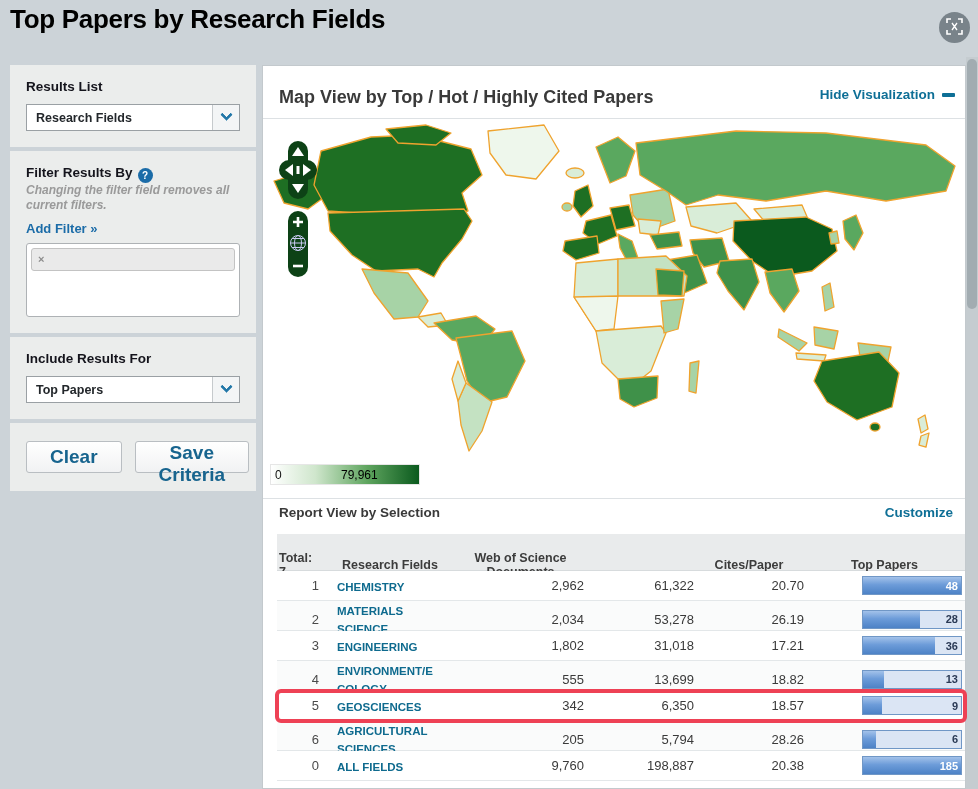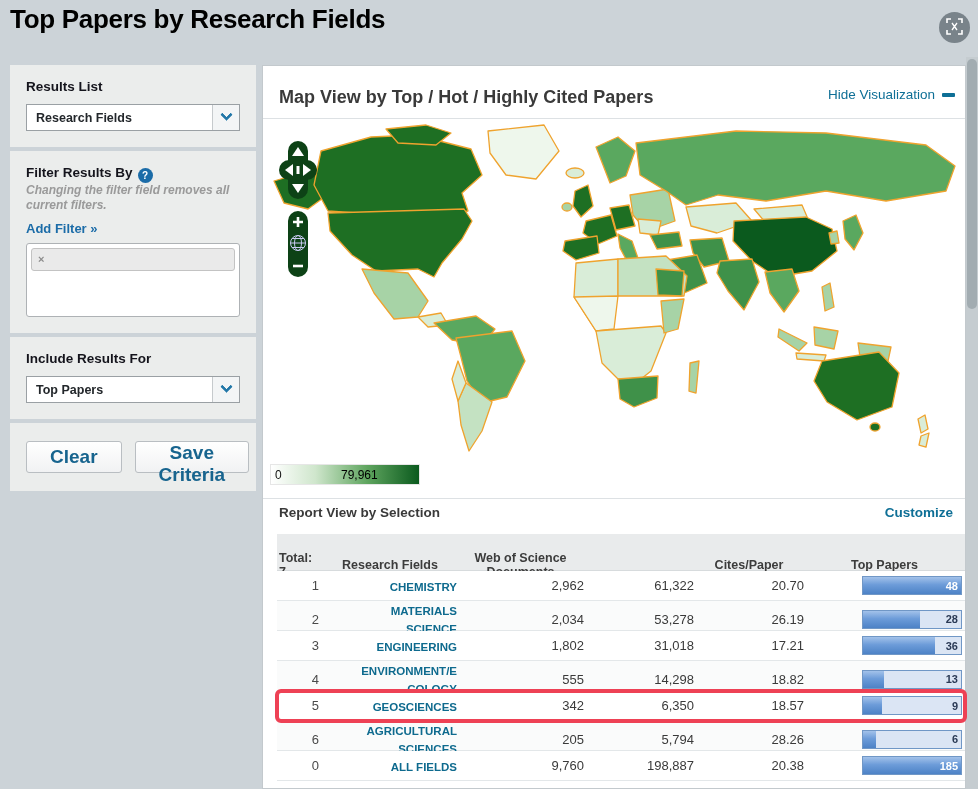--- a/index.html
+++ b/index.html
@@ -26,21 +26,21 @@
   .chip { background:#eaeaea; border:1px solid #c3c3c3; border-radius:3px; padding:3px 6px 4px 6px; display:flex; gap:5px; }
   .chip-x { color:#8c8c8c; font-size:11px; font-weight:bold; line-height:1.3; cursor:pointer; }
   .chip-label { font-size:11px; font-weight:bold; color:#1d2430; line-height:1.25; }
   .sb-buttons { display:flex; gap:13px; padding:4px 0 2px 0; }
   .btn { height:32px; background:linear-gradient(#ffffff,#f1f2f3); border:1px solid #b9bec2; border-radius:3px; color:#17648e; font-size:19px; font-weight:bold; padding:0 23px; font-family:"Liberation Sans", sans-serif; cursor:pointer; }
 
   
   .panel { position:absolute; left:262px; top:65px; width:704px; height:724px; background:#fff; border:1px solid #c3c9cd; }
   .map-header { position:absolute; left:0; top:0; width:100%; height:52px; }
   .map-title { position:absolute; left:16px; top:21px; font-size:18px; font-weight:bold; color:#3a3a3a; }
-  .hide-viz { position:absolute; right:10px; top:21px; font-size:13.5px; font-weight:normal; color:#0e6f96; text-decoration:none; display:flex; align-items:center; gap:7px; cursor:pointer; }
+  .hide-viz { position:absolute; right:10px; top:21px; font-size:13.5px; font-weight:bold; color:#0e6f96; text-decoration:none; display:flex; align-items:center; gap:7px; cursor:pointer; }
   .dash-ic { width:13px; height:4px; background:#0e6f96; border-radius:1px; }
   .hline { position:absolute; left:0; width:100%; height:1px; background:#dde1e4; }
 
   .map-wrap { position:absolute; left:3px; top:55px; width:696px; height:340px; }
   .map-controls { position:absolute; left:13px; top:20px; }
 
   .legend { position:absolute; left:7px; top:398px; width:150px; height:21px; background:linear-gradient(to right,#ffffff,#cfe6cc 30%,#5fa55f 65%,#0b5a1e); border:1px solid #e6e6e6; }
   .legend-min { position:absolute; left:4px; top:3px; font-size:12px; color:#111; }
   .legend-max { position:absolute; left:70px; top:3px; font-size:12px; color:#000; }
 
@@ -51,21 +51,21 @@
   .tbl { position:absolute; left:14px; top:468px; width:688px; }
   .tbl-header, .tbl-row { display:grid; grid-template-columns:46px 134px 127px 110px 110px 1fr; align-items:center; }
   .tbl-header { height:37px; background:#e9ebec; border-bottom:1px solid #d7dbdd; }
   .th { font-size:12.5px; font-weight:bold; color:#3c3c3c; text-align:center; line-height:1.15; cursor:pointer; }
   .th-total { text-align:left; padding-left:2px; white-space:pre-line; }
   .th-cites { color:#14532d;margin-top:48px; }
   .sort-tri { display:inline-block; width:0; height:0; border-left:4px solid transparent; border-right:4px solid transparent; border-top:5px solid #5795cc; vertical-align:1px; margin-left:3px; }
   .tbl-row { height:30px; border-bottom:1px solid #e3e7e9; position:relative; background:#fff; }
   .tbl-row:nth-child(even) { background:#fafbfb; }
   .td-rank { font-size:13px; color:#4a4a4a; text-align:right; padding-right:4px; }
-  .td-field { padding-left:14px;text-align:right; }
+  .td-field { padding-left:14px; }
   .field-link { font-size:11.5px; font-weight:bold; color:#0e6a8e; text-decoration:none; white-space:pre-line; line-height:1.15; cursor:pointer; }
   .td-num { font-size:13px; color:#3a3a3a; text-align:right; }
   .td-bar { display:flex; justify-content:flex-end; padding-right:3px; }
   .bar { position:relative; width:100px; height:19px; border:1px solid #7097c6; background:#dbe5f4; }
   .bar-fill { position:absolute; left:0; top:0; bottom:0; background:linear-gradient(180deg,#a3c2ea 0%,#6d9cd9 45%,#4d82c6 100%); }
   .bar-val { position:absolute; right:3px; top:0; height:100%; display:flex; align-items:center; font-size:11px; font-weight:bold; color:#2b3a55; }
   .bar-val.on-fill { color:#fff; }
   .hl-box { position:absolute; left:-2px; right:-2px; top:-2px; bottom:-3px; border:4px solid #ee4155; border-radius:6px; pointer-events:none; z-index:5; }
 
   
@@ -297,21 +297,21 @@
         <div class="bar-val">36</div>
       </div>
     </div>
   </div>
 
   <div class="tbl-row">
     <div class="td-rank">4</div>
     <div class="td-field"><a class="field-link">ENVIRONMENT/E
 COLOGY</a></div>
     <div class="td-num">555</div>
-    <div class="td-num">14,298</div>
+    <div class="td-num">13,699</div>
     <div class="td-num">18.82</div>
     <div class="td-bar">
       <div class="bar">
         <div class="bar-fill" style="width: 21%;"></div>
         <div class="bar-val">13</div>
       </div>
     </div>
   </div>
 
   <div class="tbl-row">

